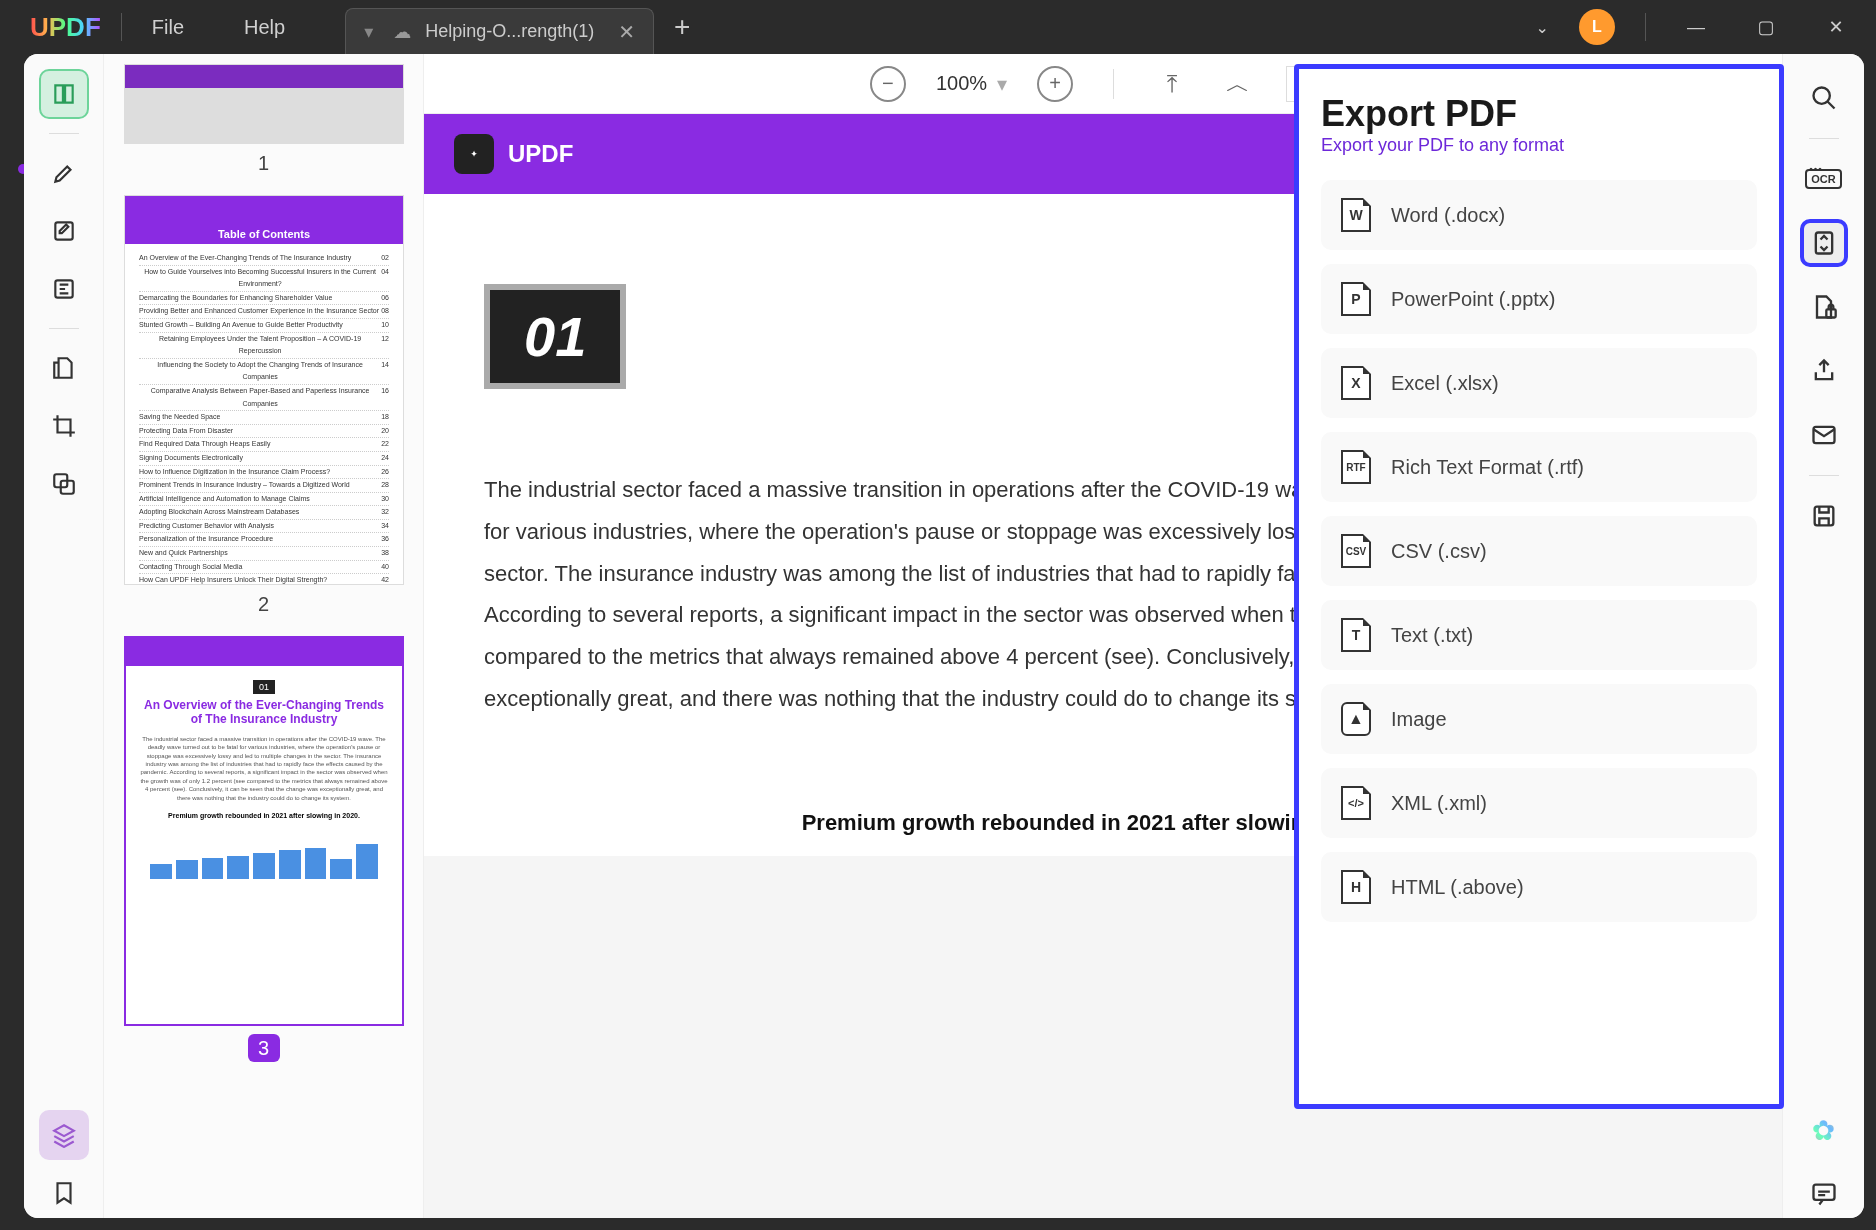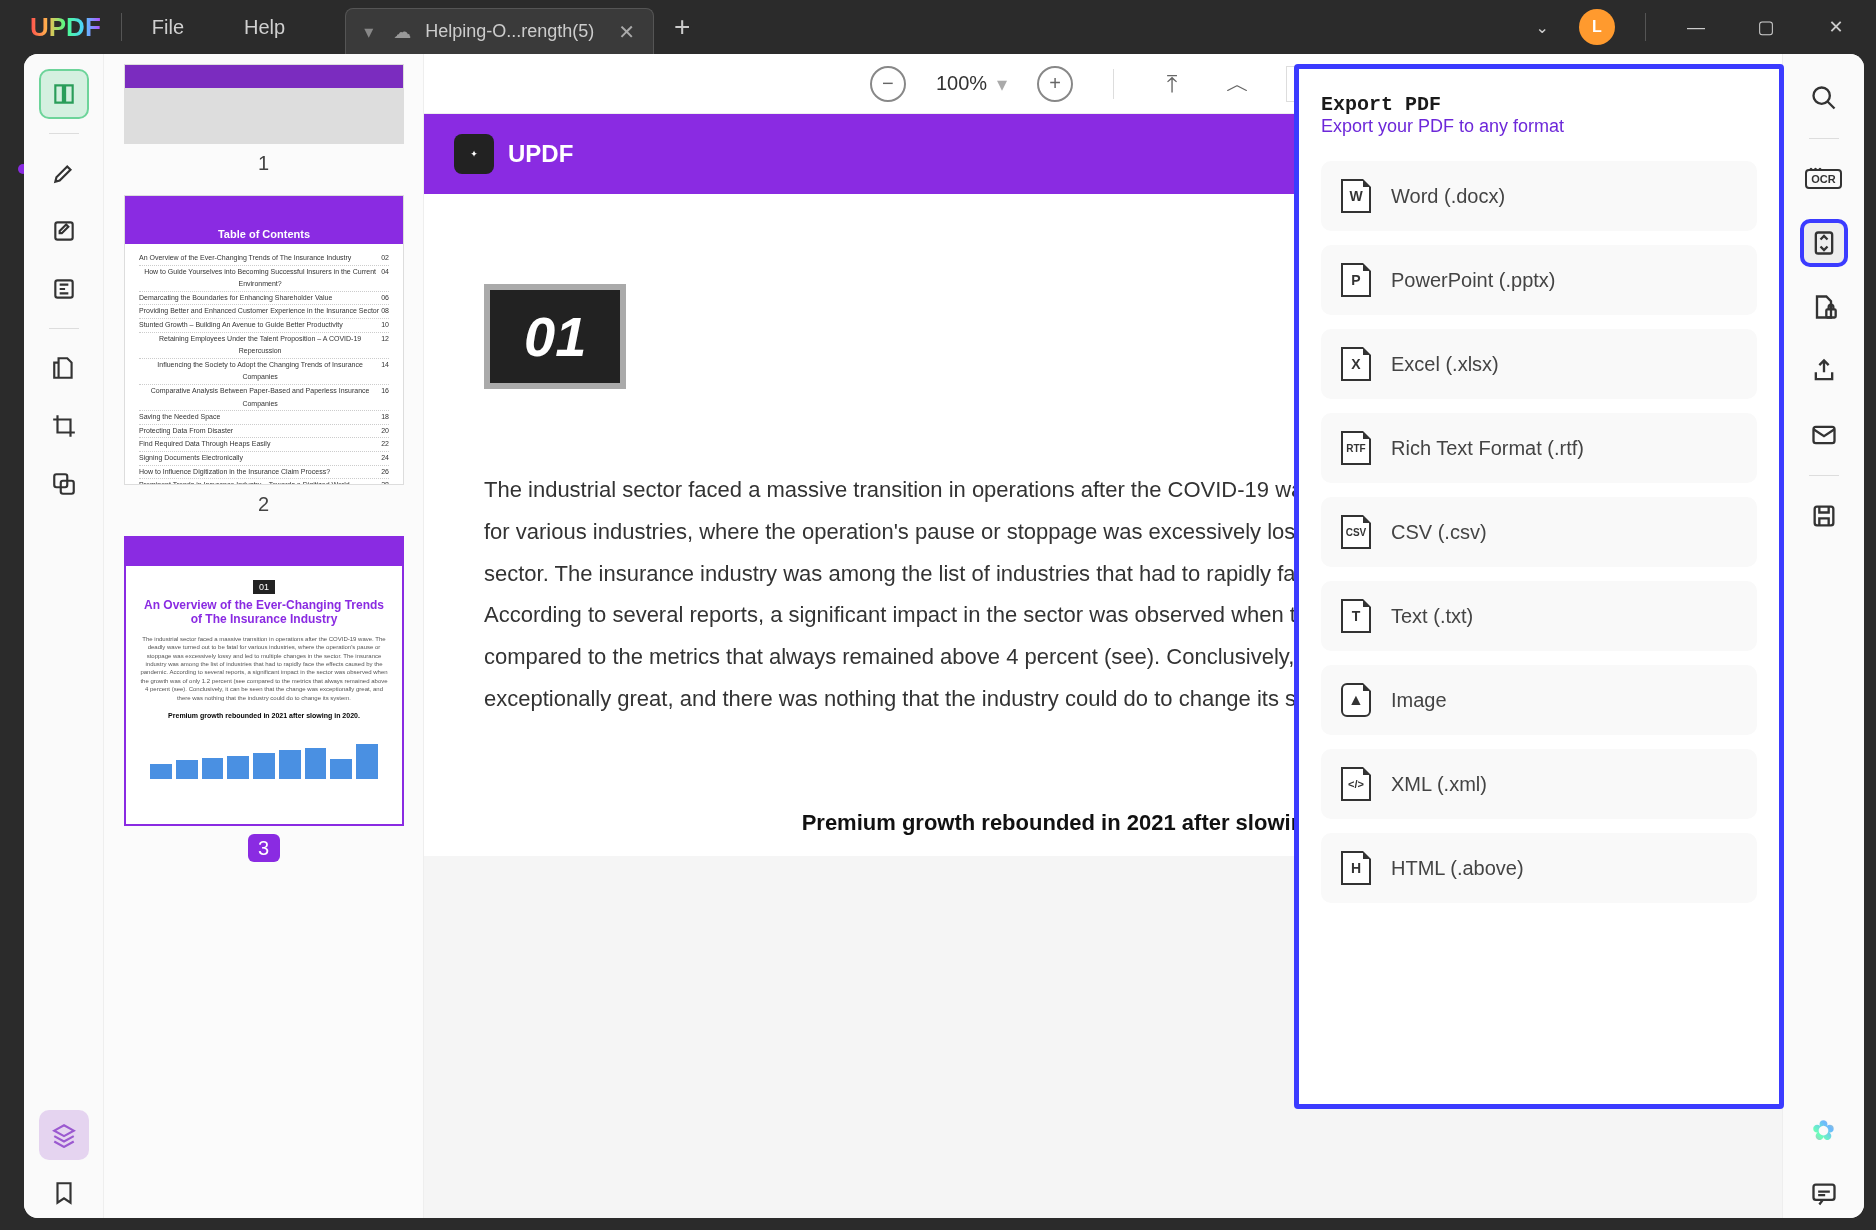--- a/index.html
+++ b/index.html
@@ -27,21 +27,21 @@
 .tool-btn { width: 50px; height: 50px; border-radius: 10px; display: flex; align-items: center; justify-content: center; cursor: pointer; font-size: 26px; color: #333; }
 .tool-btn.active { background: #d4f0e0; border: 2px solid #6dd49a; }
 .tool-btn.purple { background: #e5d4f0; color: #9b59d0; }
 .tool-sep { width: 30px; height: 1px; background: #ddd; margin: 6px 0; }
 .left-tools .spacer { flex: 1; }
 
 .thumbnails { width: 320px; background: #fbfbfb; overflow-y: auto; padding: 10px 20px; border-right: 1px solid #eee; }
 .thumb { margin-bottom: 20px; text-align: center; }
 .thumb-img { width: 280px; height: 180px; background: #fff; border: 1px solid #ddd; margin: 0 auto; position: relative; overflow: hidden; }
 .thumb-img.first { height: 80px; background: linear-gradient(#7b2cbf 30%, #ddd 30%); }
-.thumb-img.tall { height: 290px; }
+.thumb-img.tall { height: 390px; }
 .thumb-header { height: 28px; background: #8a2be2; }
 .thumb-toc-title { color: #fff; font-size: 11px; font-weight: 600; padding: 4px 10px; background: #8a2be2; }
 .thumb-toc { padding: 8px 14px; font-size: 7px; color: #333; line-height: 1.8; }
 .thumb-toc div { border-bottom: 1px dotted #ccc; display: flex; justify-content: space-between; }
 .thumb-num { font-size: 20px; color: #444; margin-top: 8px; }
 .thumb-num.active { background: #8a2be2; color: #fff; width: 32px; height: 28px; border-radius: 6px; margin: 8px auto 0; display: flex; align-items: center; justify-content: center; }
 .thumb-img.selected { border: 2px solid #8a2be2; }
 .thumb3-content { padding: 10px 14px; }
 .thumb3-badge { background: #222; color: #fff; font-size: 9px; padding: 2px 6px; display: inline-block; }
 .thumb3-title { color: #8a2be2; font-size: 12px; font-weight: 700; margin-top: 4px; line-height: 1.2; }
@@ -62,21 +62,21 @@
 .doc-banner { height: 80px; background: #8a2be2; display: flex; align-items: center; padding: 0 30px; gap: 14px; }
 .doc-banner-logo { width: 40px; height: 40px; background: #222; border-radius: 8px; display: flex; align-items: center; justify-content: center; color: #fff; font-size: 9px; }
 .doc-banner-text { color: #fff; font-size: 24px; font-weight: 700; }
 .doc-chapter { margin-top: 70px; }
 .chapter-badge { display: inline-block; background: #222; color: #fff; font-size: 56px; font-style: italic; font-weight: 700; padding: 14px 34px; border: 6px solid #aaa; }
 .chapter-title { font-size: 60px; font-weight: 800; color: #1a1a1a; margin-top: 30px; line-height: 1.15; }
 .chapter-body { font-size: 22px; color: #333; line-height: 1.9; margin-top: 80px; }
 .chapter-subtitle { font-size: 22px; font-weight: 700; text-align: center; margin-top: 90px; color: #111; }
 
 .export-panel { position: absolute; top: 10px; right: 80px; width: 490px; height: 1045px; background: #fff; border: 5px solid #3b3bff; border-radius: 4px; padding: 24px 22px; z-index: 50; }
-.export-title { font-size: 20px; font-weight: 800; color: #1a1a1a; font-family: Liberation Mono, monospace; }
+.export-title { font-size: 36px; font-weight: 800; color: #1a1a1a; }
 .export-sub { font-size: 18px; color: #6d28d9; }
 .export-list { margin-top: 24px; display: flex; flex-direction: column; gap: 14px; }
 .export-item { background: #f9f9f9; border-radius: 10px; padding: 18px 20px; display: flex; align-items: center; gap: 20px; cursor: pointer; font-size: 20px; color: #444; }
 .export-icon { width: 30px; height: 34px; display: flex; align-items: center; justify-content: center; font-size: 14px; font-weight: 700; background: #fff; border: 2px solid #333; color: #333; position: relative; }
 .export-icon::after { content: ""; position: absolute; top: -2px; right: -2px; border-top: 8px solid #f9f9f9; border-left: 8px solid #333; }
 .export-icon.img { border-radius: 6px; border: 2px solid #333; font-size: 16px; }
 
 .right-tools { width: 82px; background: #fafafa; display: flex; flex-direction: column; align-items: center; padding-top: 20px; gap: 16px; border-left: 1px solid #eee; }
 .rtool { width: 48px; height: 48px; display: flex; align-items: center; justify-content: center; font-size: 28px; color: #333; cursor: pointer; border-radius: 10px; }
 .rtool.selected { border: 4px solid #3b3bff; background: #eee; }
@@ -100,21 +100,21 @@
   <div class="logo">UPDF</div>
   <div class="vdiv"></div>
   <div class="menu">
     <span>File</span>
     <span>Help</span>
   </div>
   <div class="tabs-area">
     <div class="doc-tab">
       <span class="dd">▾</span>
       <span class="cloud">☁</span>
-      <span>Helping-O...rength(5)</span>
+      <span>Helping-O...rength(1)</span>
       <span class="close-x">✕</span>
     </div>
     <span class="add-tab">+</span>
   </div>
   <div class="title-right">
     <span class="chev">⌄</span>
     <div class="avatar">L</div>
     <div class="vdiv"></div>
     <span class="win-btn">—</span>
     <span class="win-btn">▢</span>

